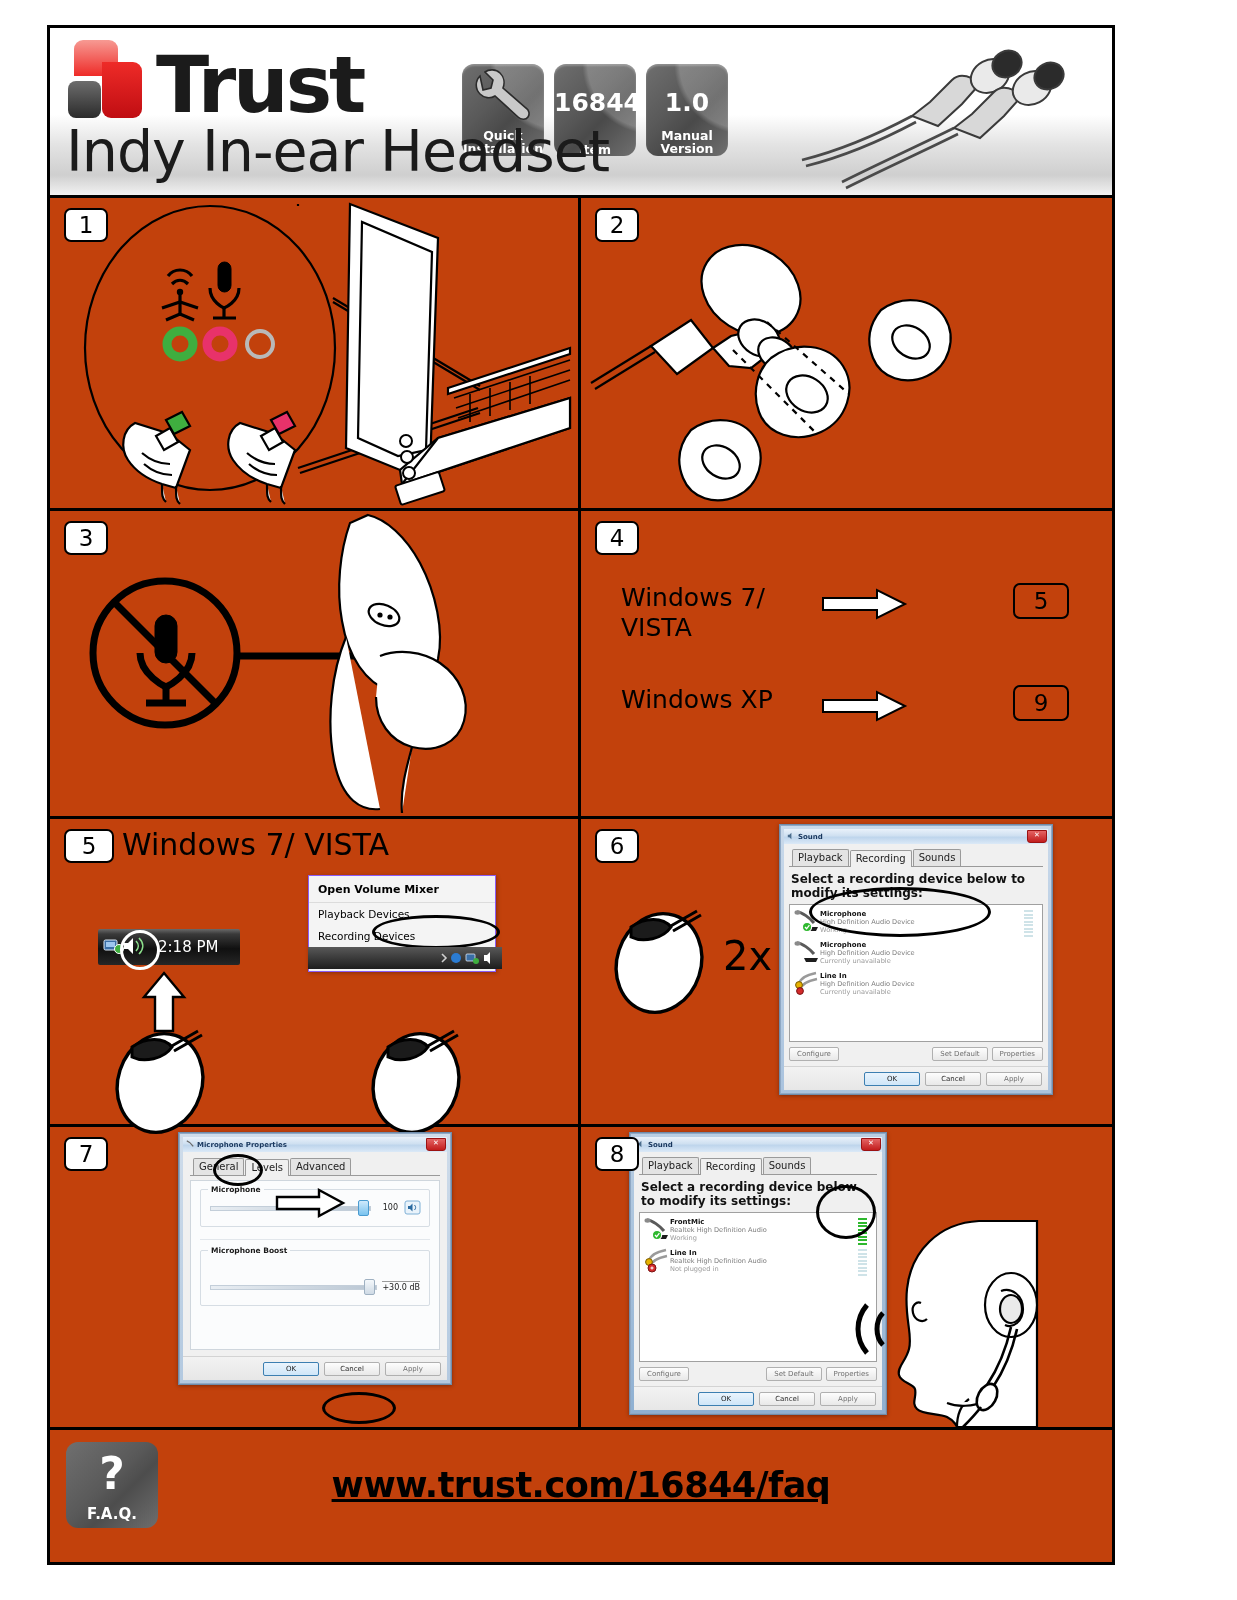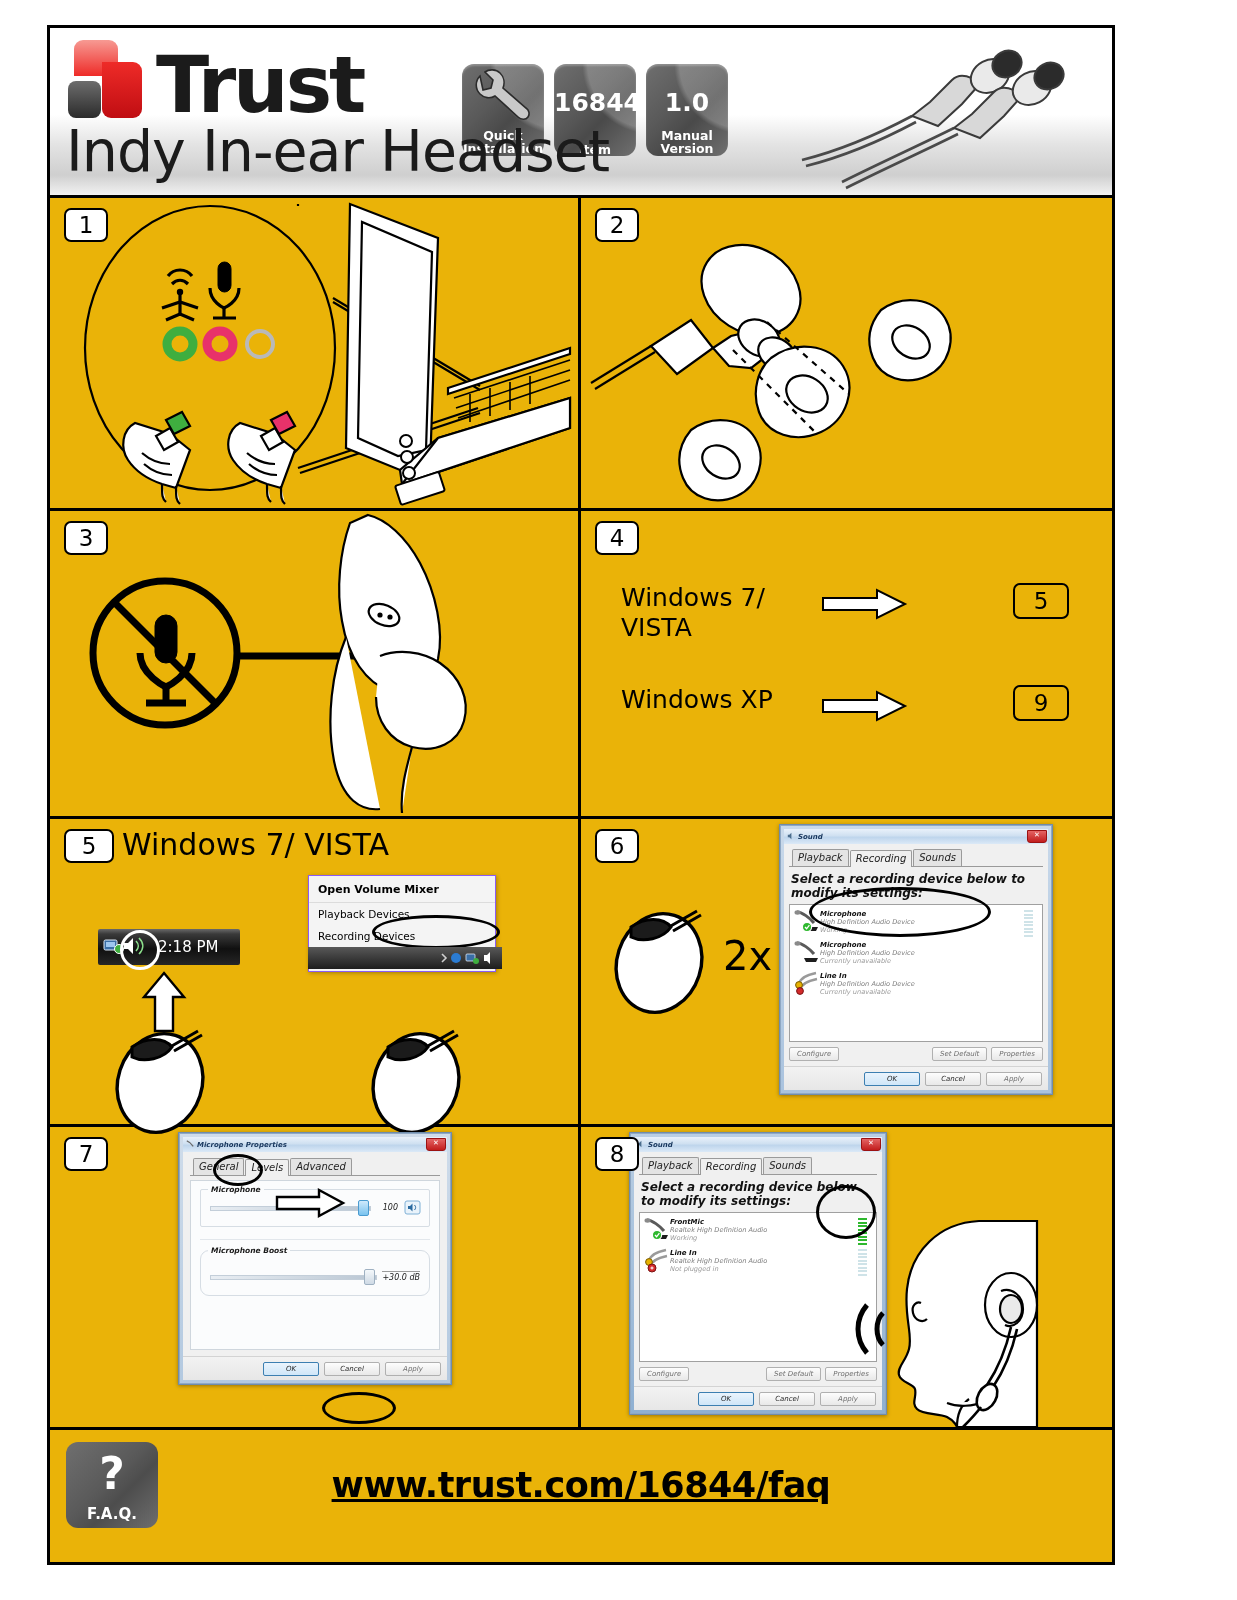--- a/index.html
+++ b/index.html
@@ -1,18 +1,18 @@
 <!DOCTYPE html>
 <html><head>
 <meta charset="utf-8">
 <style>
   html,body{margin:0;padding:0;background:#fff;}
   body{width:1237px;height:1600px;font-family:"Liberation Sans",sans-serif;color:#000;overflow:hidden;}
 
-  .sheet{position:absolute;left:47px;top:25px;width:1068px;height:1540px;border:3px solid #000;box-sizing:border-box;background:#eab308;}
+  .sheet{position:absolute;left:47px;top:25px;width:1068px;height:1540px;border:3px solid #000;box-sizing:border-box;background:#c2410c;}
 
   
   .header{position:relative;height:170px;border-bottom:3px solid #000;box-sizing:border-box;
           background:linear-gradient(to bottom,#ffffff 0%,#ffffff 52%,#e3e3e3 70%,#cfcfcf 88%,#f2f2f2 100%);}
   .logo{position:absolute;left:18px;top:12px;display:flex;align-items:flex-start;}
   .logo-mark{position:relative;width:86px;height:78px;margin-right:2px;}
   .lm-a{position:absolute;left:6px;top:0;width:44px;height:36px;border-radius:9px 9px 0 0;
         background:linear-gradient(to bottom,#f79a93,#ee2b28);}
   .lm-b{position:absolute;left:34px;top:22px;width:40px;height:56px;border-radius:0 9px 9px 9px;
         background:linear-gradient(to bottom,#ee2b28,#c00d12);}
@@ -49,21 +49,21 @@
   .oslist{position:absolute;left:40px;top:72px;width:92%;}
   .osrow{display:flex;align-items:flex-start;margin-bottom:28px;}
   .osname{width:200px;font-size:25px;line-height:30px;font-family:"DejaVu Sans",sans-serif;}
   .osarrow{width:120px;padding-top:6px;}
   .ostarget{width:52px;height:32px;border:2px solid #000;border-radius:7px;display:flex;align-items:center;
             justify-content:center;font-size:23px;font-family:"DejaVu Sans",sans-serif;margin-left:72px;}
 
   
   .win{position:absolute;background:#f0f0f0;border:1px solid #6f8cab;box-shadow:0 1px 4px rgba(0,0,0,.35);
        font-family:"DejaVu Sans",sans-serif;}
-  .win-frame{padding:3px;background:linear-gradient(to bottom,#dce8f6,#c3d5ea);border:1px solid #8fa8c4;font-style:italic;}
+  .win-frame{padding:3px;background:linear-gradient(to bottom,#dce8f6,#c3d5ea);border:1px solid #8fa8c4;}
   .win-tb{height:15px;display:flex;align-items:center;padding:0 2px;
           background:linear-gradient(to bottom,#e9f1fa 0%,#cfe0f1 45%,#bed5ec 55%,#dbe9f7 100%);position:relative;}
   .win-tb .ttl{font-size:7px;color:#17365d;margin-left:12px;font-weight:bold;}
   .win-tb .ico{position:absolute;left:3px;top:3px;width:8px;height:8px;}
   .win-close{position:absolute;right:1px;top:1px;width:18px;height:11px;border-radius:0 0 3px 3px;
              background:linear-gradient(to bottom,#e46464,#c21d1d);border:1px solid #9b1212;color:#fff;
              font-size:7px;line-height:9px;text-align:center;}
   .win-body{background:#f0f0f0;padding:5px;}
   .tabs{display:flex;gap:1px;border-bottom:1px solid #9a9a9a;padding-left:3px;}
   .tab{font-size:10px;padding:2px 5px 2px 5px;border:1px solid #9a9a9a;border-bottom:none;background:#e4e4e4;
@@ -495,21 +495,21 @@
                   <svg width="15" height="13" viewBox="0 0 15 13">
                     <rect x="0" y="0" width="15" height="13" rx="2" fill="#e9f3fb" stroke="#7fb0d6"></rect>
                     <path d="M3 5 L5 5 L7.5 2.5 L7.5 10.5 L5 8 L3 8 Z" fill="#2a6aa0"></path>
                     <path d="M9.5 4 C11 5.5 11 7.5 9.5 9" fill="none" stroke="#2a6aa0"></path>
                   </svg>
                 </div>
               </div>
 
               <div style="border-top:1px solid #e2e7ec;margin:12px 0 10px 0;"></div>
 
-              <div style="border:1px solid #d6dde4;border-radius:9px;padding:18px 9px 12px 9px;position:relative;">
+              <div style="border:1px solid #d6dde4;border-radius:2px;padding:28px 9px 12px 9px;position:relative;">
                 <div style="position:absolute;left:7px;top:-5px;background:#fbfcfd;padding:0 3px;font-size:7.5px;font-weight:bold;color:#1a1a1a;">Microphone Boost</div>
                 <div style="display:flex;align-items:center;gap:5px;">
                   <div style="position:relative;flex:1;height:14px;">
                     <div style="position:absolute;left:0;right:0;top:6px;height:3px;background:linear-gradient(to right,#e9eef3,#b9c6d3);border:1px solid #c3ced9;"></div>
                     <div style="position:absolute;right:2px;top:0;width:9px;height:14px;border-radius:2px;background:linear-gradient(to bottom,#f4f8fb,#cfdae5);border:1px solid #9fb1c2;"></div>
                   </div>
                   <div style="font-size:8px;color:#1a1a1a;border-top:1px solid #9b9b9b;padding-top:1px;">+30.0 dB</div>
                 </div>
               </div>
             </div>

